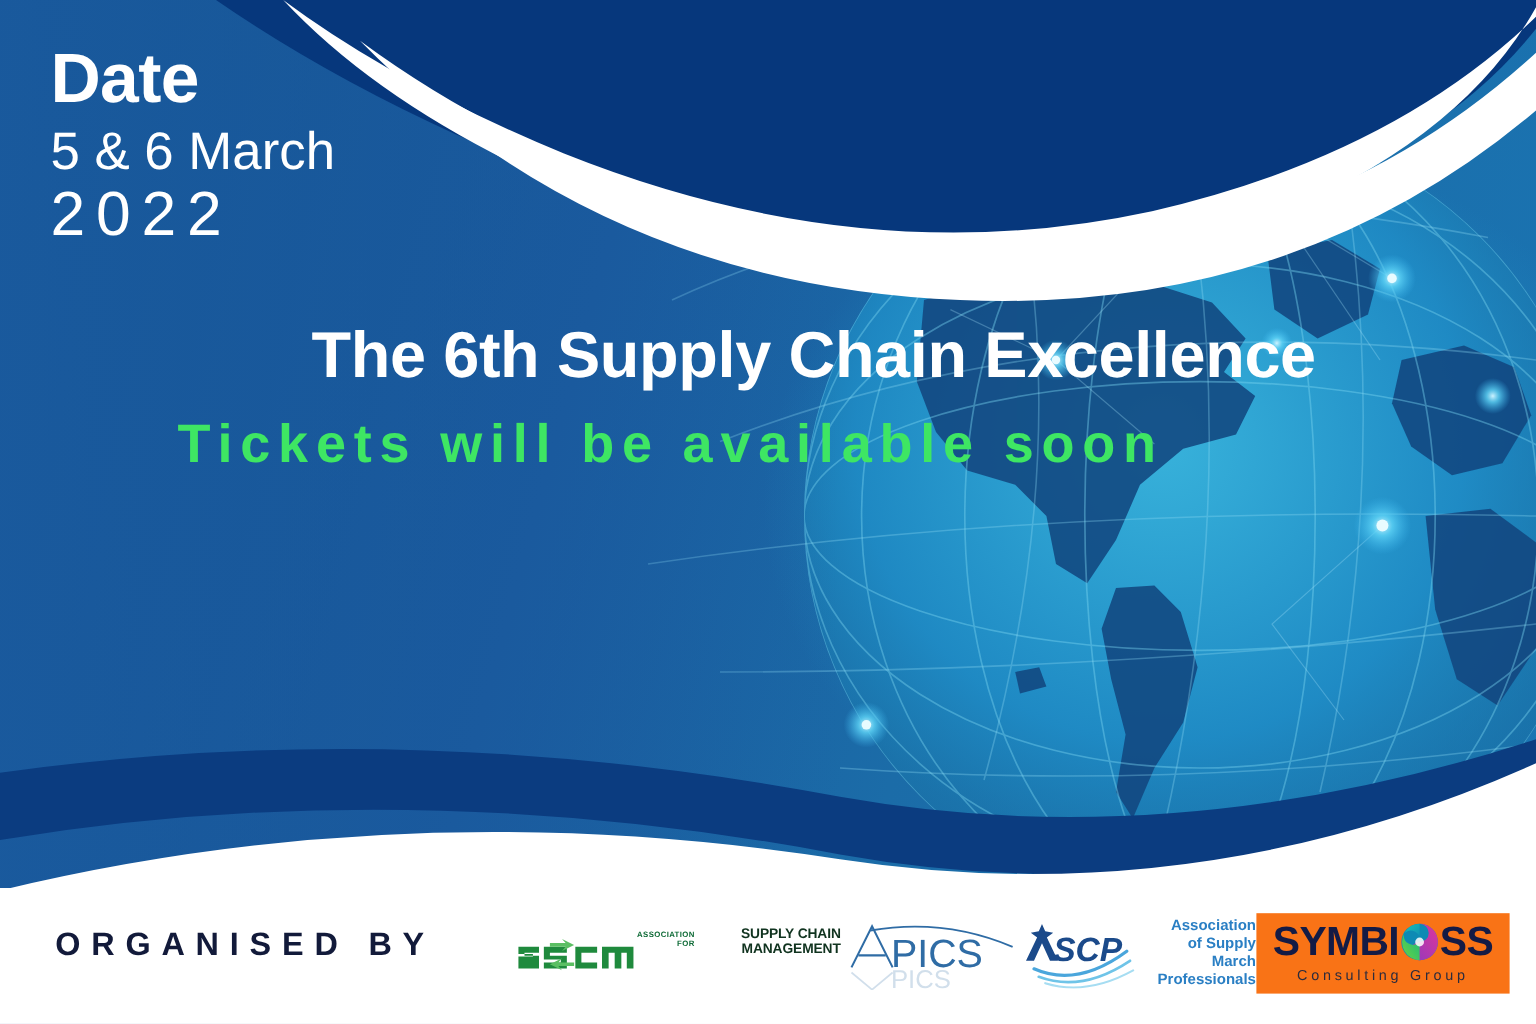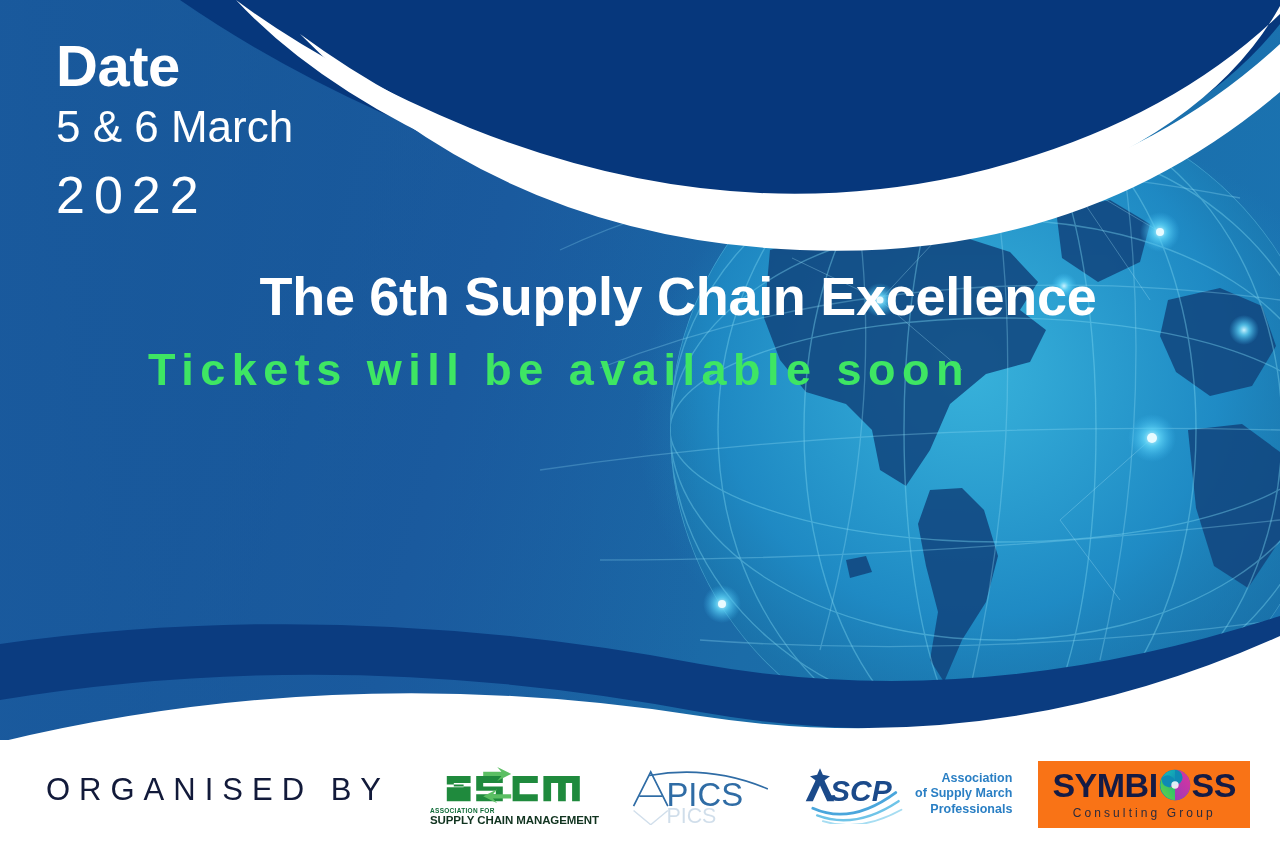--- a/index.html
+++ b/index.html
@@ -36,21 +36,21 @@
   .globe-svg, .net-svg, .wave-svg {
     position: absolute;
     left: 0; top: 0;
     width: 1280px;
     height: 853px;
   }
 
   
   .date-block {
     position: absolute;
-    left: 56px;
+    left: 42px;
     top: 36px;
     color: #ffffff;
     line-height: 1;
   }
   .date-word {
     font-size: 58px;
     font-weight: 700;
     letter-spacing: -0.5px;
     line-height: 1.05;
   }
@@ -58,21 +58,21 @@
     font-size: 44px;
     font-weight: 400;
     letter-spacing: 0px;
     margin-top: 6px;
     line-height: 1.1;
   }
   .date-year {
     font-size: 52px;
     font-weight: 300;
     letter-spacing: 9px;
-    margin-top: 16px;
+    margin-top: 0;
     line-height: 1.1;
   }
 
   
   .headline {
     position: absolute;
     left: 148px;
     top: 258px;
     width: 1060px;
   }
@@ -104,22 +104,22 @@
     height: 113px;
     background: #ffffff;
     display: flex;
     align-items: center;
   }
   .organised-by {
     position: absolute;
     left: 46px;
     top: 772px;
     color: #121a3a;
-    font-size: 31px;
-    font-weight: 400;
+    font-size: 27px;
+    font-weight: 700;
     letter-spacing: 9px;
     white-space: nowrap;
   }
   .logo-row {
     position: absolute;
     left: 430px;
     top: 744px;
     width: 820px;
     height: 100px;
     display: flex;
@@ -127,21 +127,21 @@
     justify-content: space-between;
   }
   .logo {
     display: flex;
     align-items: center;
     justify-content: center;
     text-align: right;
   }
 
   
-  .ascm-wrap { flex-direction: column; }
+  .ascm-wrap { flex-direction: row; }
   .ascm-sub-small {
     font-size: 6.5px;
     font-weight: 700;
     letter-spacing: 0.3px;
     color: #0f6b37;
     align-self: flex-start;
     margin-top: 3px;
   }
   .ascm-sub-big {
     font-size: 11.5px;

